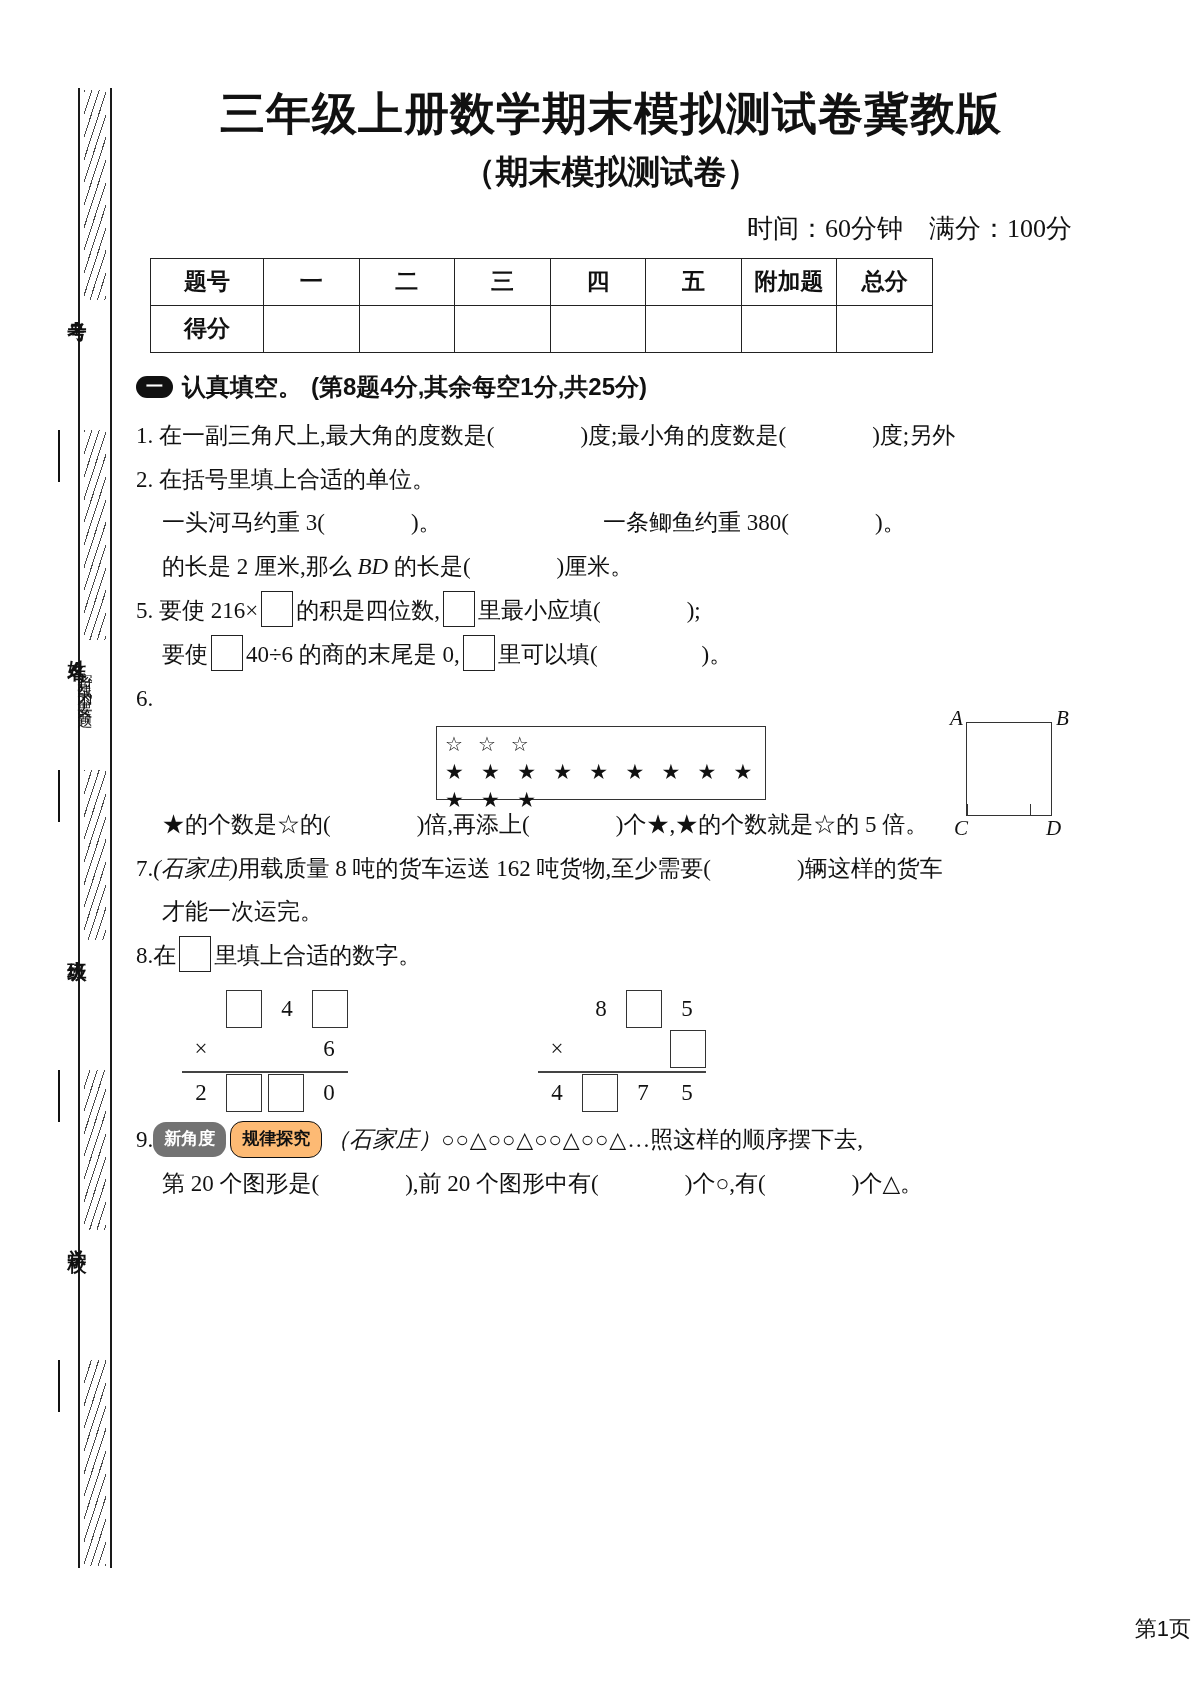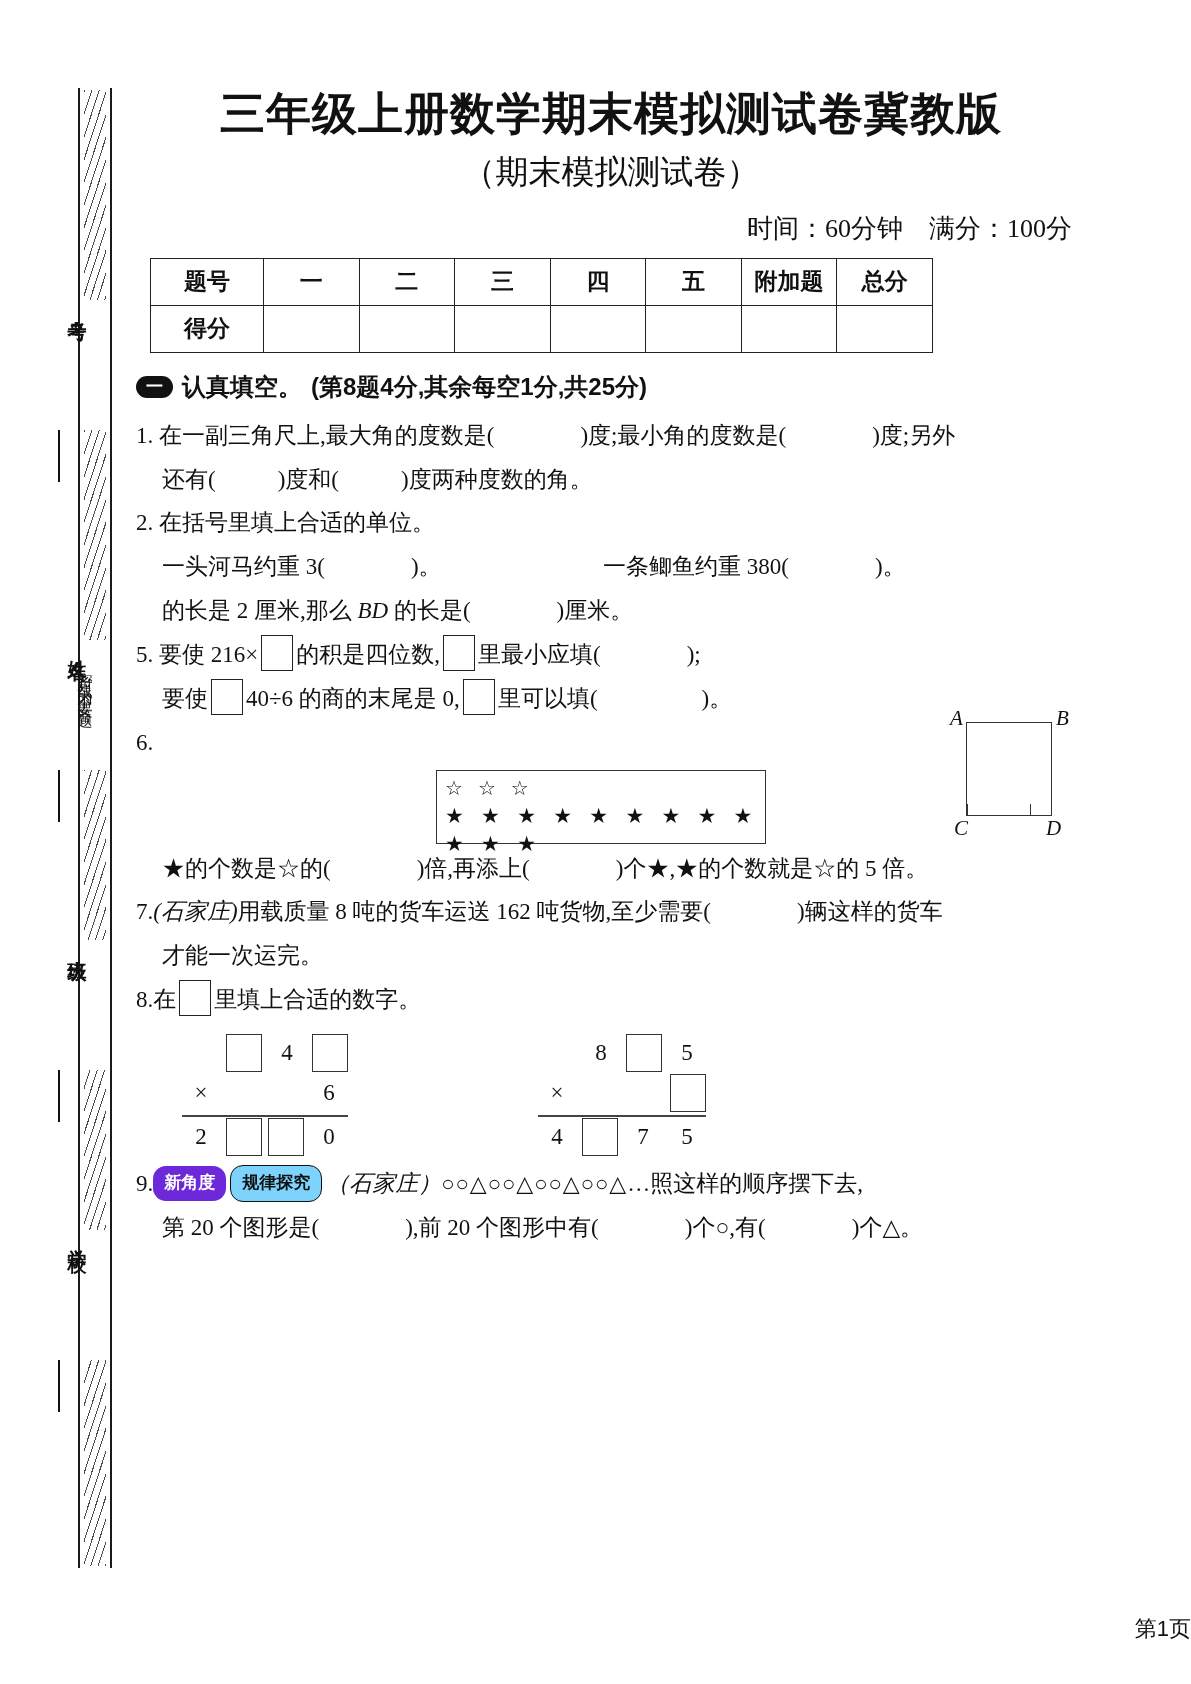--- a/index.html
+++ b/index.html
@@ -41,21 +41,21 @@
   .main{position:absolute;left:136px;top:92px;width:950px;}
 
   .title{
     font-family:Liberation Mono, monospace;
     font-weight:700;font-size:45px;line-height:1.15;
     text-align:center;letter-spacing:1px;white-space:nowrap;
     margin:0 0 4px 0;
   }
   .subtitle{
     font-family:"Liberation Sans","DejaVu Sans",sans-serif;
-    font-weight:400;font-size:33px;text-align:center;margin:6px 0 16px 0;
+    font-weight:700;font-size:33px;text-align:center;margin:6px 0 16px 0;
   }
   .timeline{
     text-align:right;font-size:26px;padding-right:14px;margin-bottom:12px;
     white-space:nowrap;
   }
   .timeline .gap{display:inline-block;width:26px;}
 
   table.score{
     border-collapse:collapse;width:783px;margin:0 auto 18px 14px;
     table-layout:fixed;
@@ -115,22 +115,22 @@
   .cell{width:38px;text-align:center;}
   .cbox{width:36px;height:38px;border:1.3px solid #333;box-sizing:border-box;background:#fff;}
   .cline{border-top:2px solid #444;margin-top:2px;}
 
   
   .tag{
     display:inline-block;border-radius:13px;padding:2px 11px;font-size:17px;
     font-family:"Liberation Sans","DejaVu Sans",sans-serif;font-weight:700;
     vertical-align:3px;margin-right:4px;
   }
-  .tag.dark{background:#6d28d9;color:#fff;}
-  .tag.light{background:#7dd3fc;color:#111;border:1.6px solid #111;}
+  .tag.dark{background:#737373;color:#fff;}
+  .tag.light{background:#fdba74;color:#111;border:1.6px solid #111;}
   .shapes{letter-spacing:1px;font-size:22px;}
 
   .footer{
     position:absolute;left:0;right:0;bottom:40px;text-align:right;
     font-size:22px;font-family:"Liberation Sans","DejaVu Sans",sans-serif;
   }
 </style>
 </head>
 <body>
 
@@ -195,23 +195,20 @@
     <div class="sechead">
       <span class="secnum">一</span>
       <span>认真填空。</span>
       <span>(第8题4分,其余每空1分,共25分)</span>
     </div>
 
     <div class="q">
       <span>1.</span>
       <span>在一副三角尺上,最大角的度数是(</span><span class="blank"></span><span>)度;最小角的度数是(</span><span class="blank"></span><span>)度;另外</span>
     </div>
-    <div class="q">
-      <span class="ind"></span><span>还有(</span><span class="blank sm"></span><span>)度和(</span><span class="blank sm"></span><span>)度两种度数的角。</span>
-    </div>
 
     <div class="q">
       <span>2.</span>
       <span>在括号里填上合适的单位。</span>
     </div>
     <div class="q">
       <span class="ind"></span><span>一头河马约重 3(</span><span class="blank"></span><span>)。</span>
       <span style="display:inline-block;width:150px;"></span>
       <span>一条鲫鱼约重 380(</span><span class="blank"></span><span>)。</span>
     </div>

